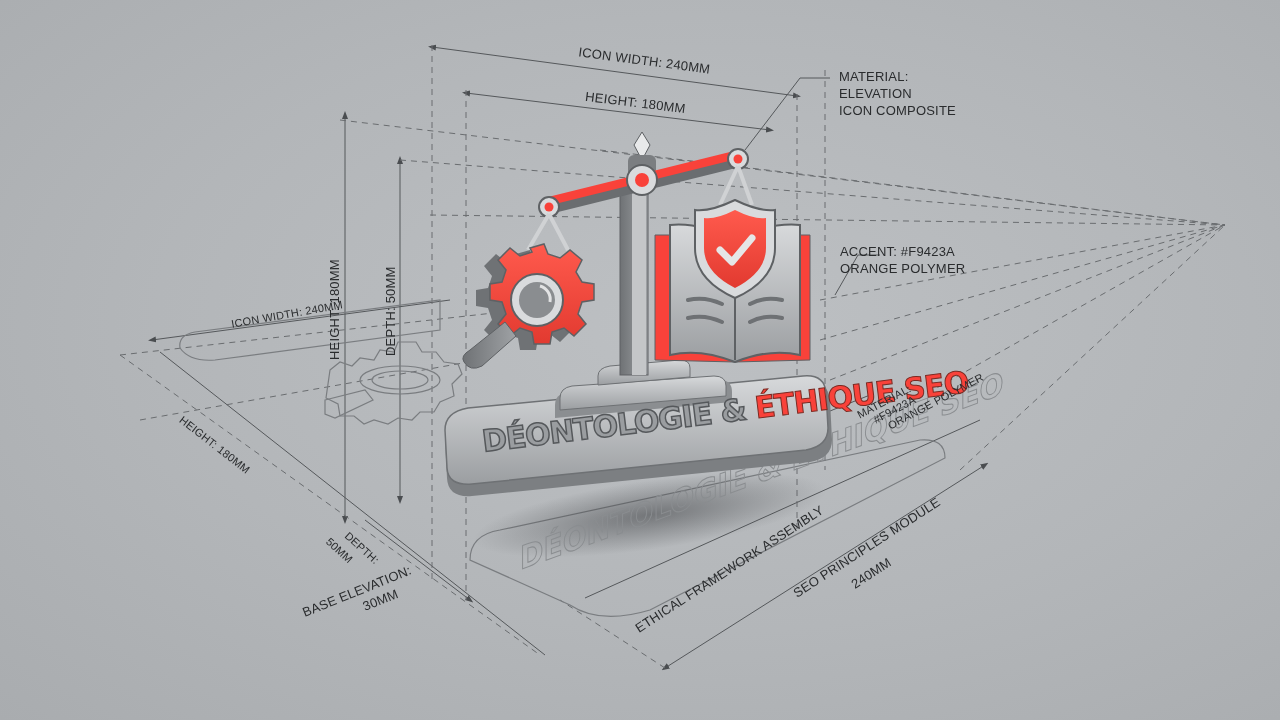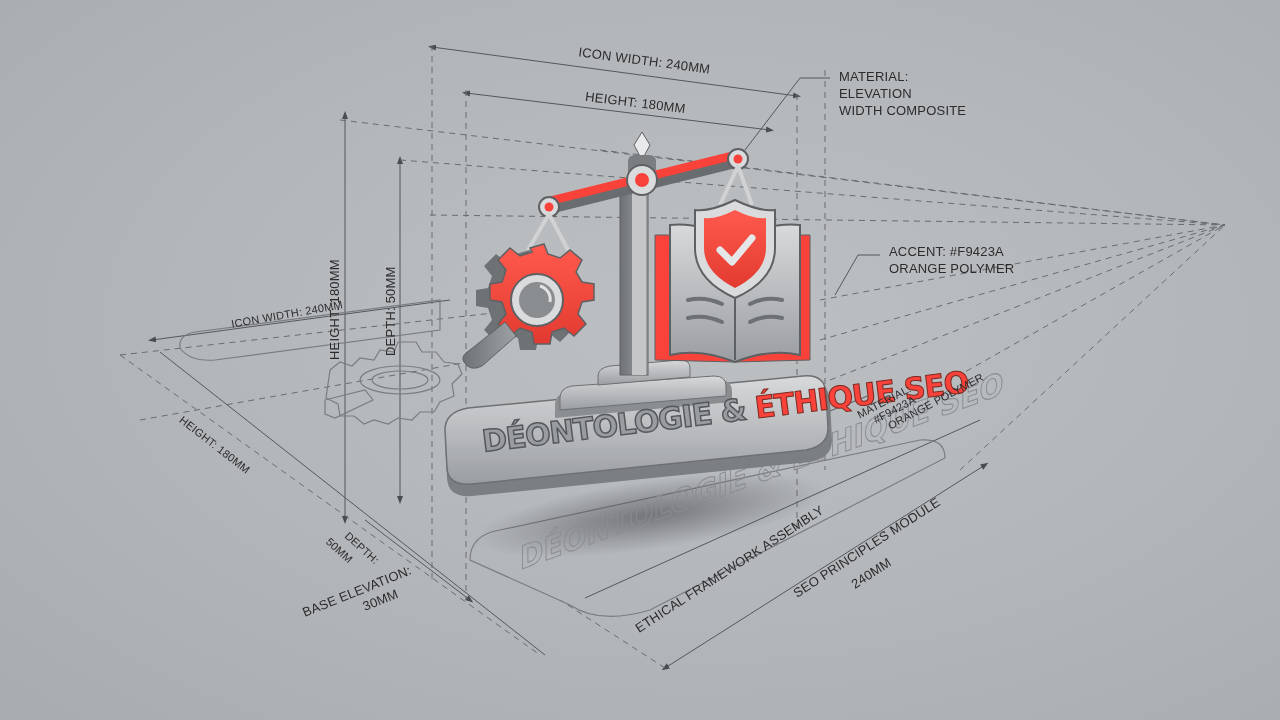--- a/index.html
+++ b/index.html
@@ -151,24 +151,24 @@
   <div class="plaque-text">
     <span class="grey">DÉONTOLOGIE &amp; </span><span class="orange">ÉTHIQUE SEO</span>
   </div>
 
   <div class="lbl" style="left:578px;top:52px;transform:rotate(7.5deg);">ICON WIDTH: 240MM</div>
   <div class="lbl" style="left:585px;top:94px;transform:rotate(7deg);">HEIGHT: 180MM</div>
 
   <div style="position:absolute;left:839px;top:68px;">
     <div class="lbl" style="position:static;">MATERIAL:</div>
     <div class="lbl" style="position:static;">ELEVATION</div>
-    <div class="lbl" style="position:static;">WIDTH COMPOSITE</div>
+    <div class="lbl" style="position:static;">ICON COMPOSITE</div>
   </div>
 
-  <div style="position:absolute;left:889px;top:243px;">
+  <div style="position:absolute;left:840px;top:243px;">
     <div class="lbl" style="position:static;">ACCENT: #F9423A</div>
     <div class="lbl" style="position:static;">ORANGE POLYMER</div>
   </div>
 
   <div style="position:absolute;left:855px;top:410px;transform:rotate(-28deg);transform-origin:left top;">
     <div class="lbl sm" style="position:static;line-height:12px;">MATERIAL:</div>
     <div class="lbl sm" style="position:static;line-height:12px;padding-left:12px;">#F9423A</div>
     <div class="lbl sm" style="position:static;line-height:12px;padding-left:22px;">ORANGE POLYMER</div>
   </div>
 

